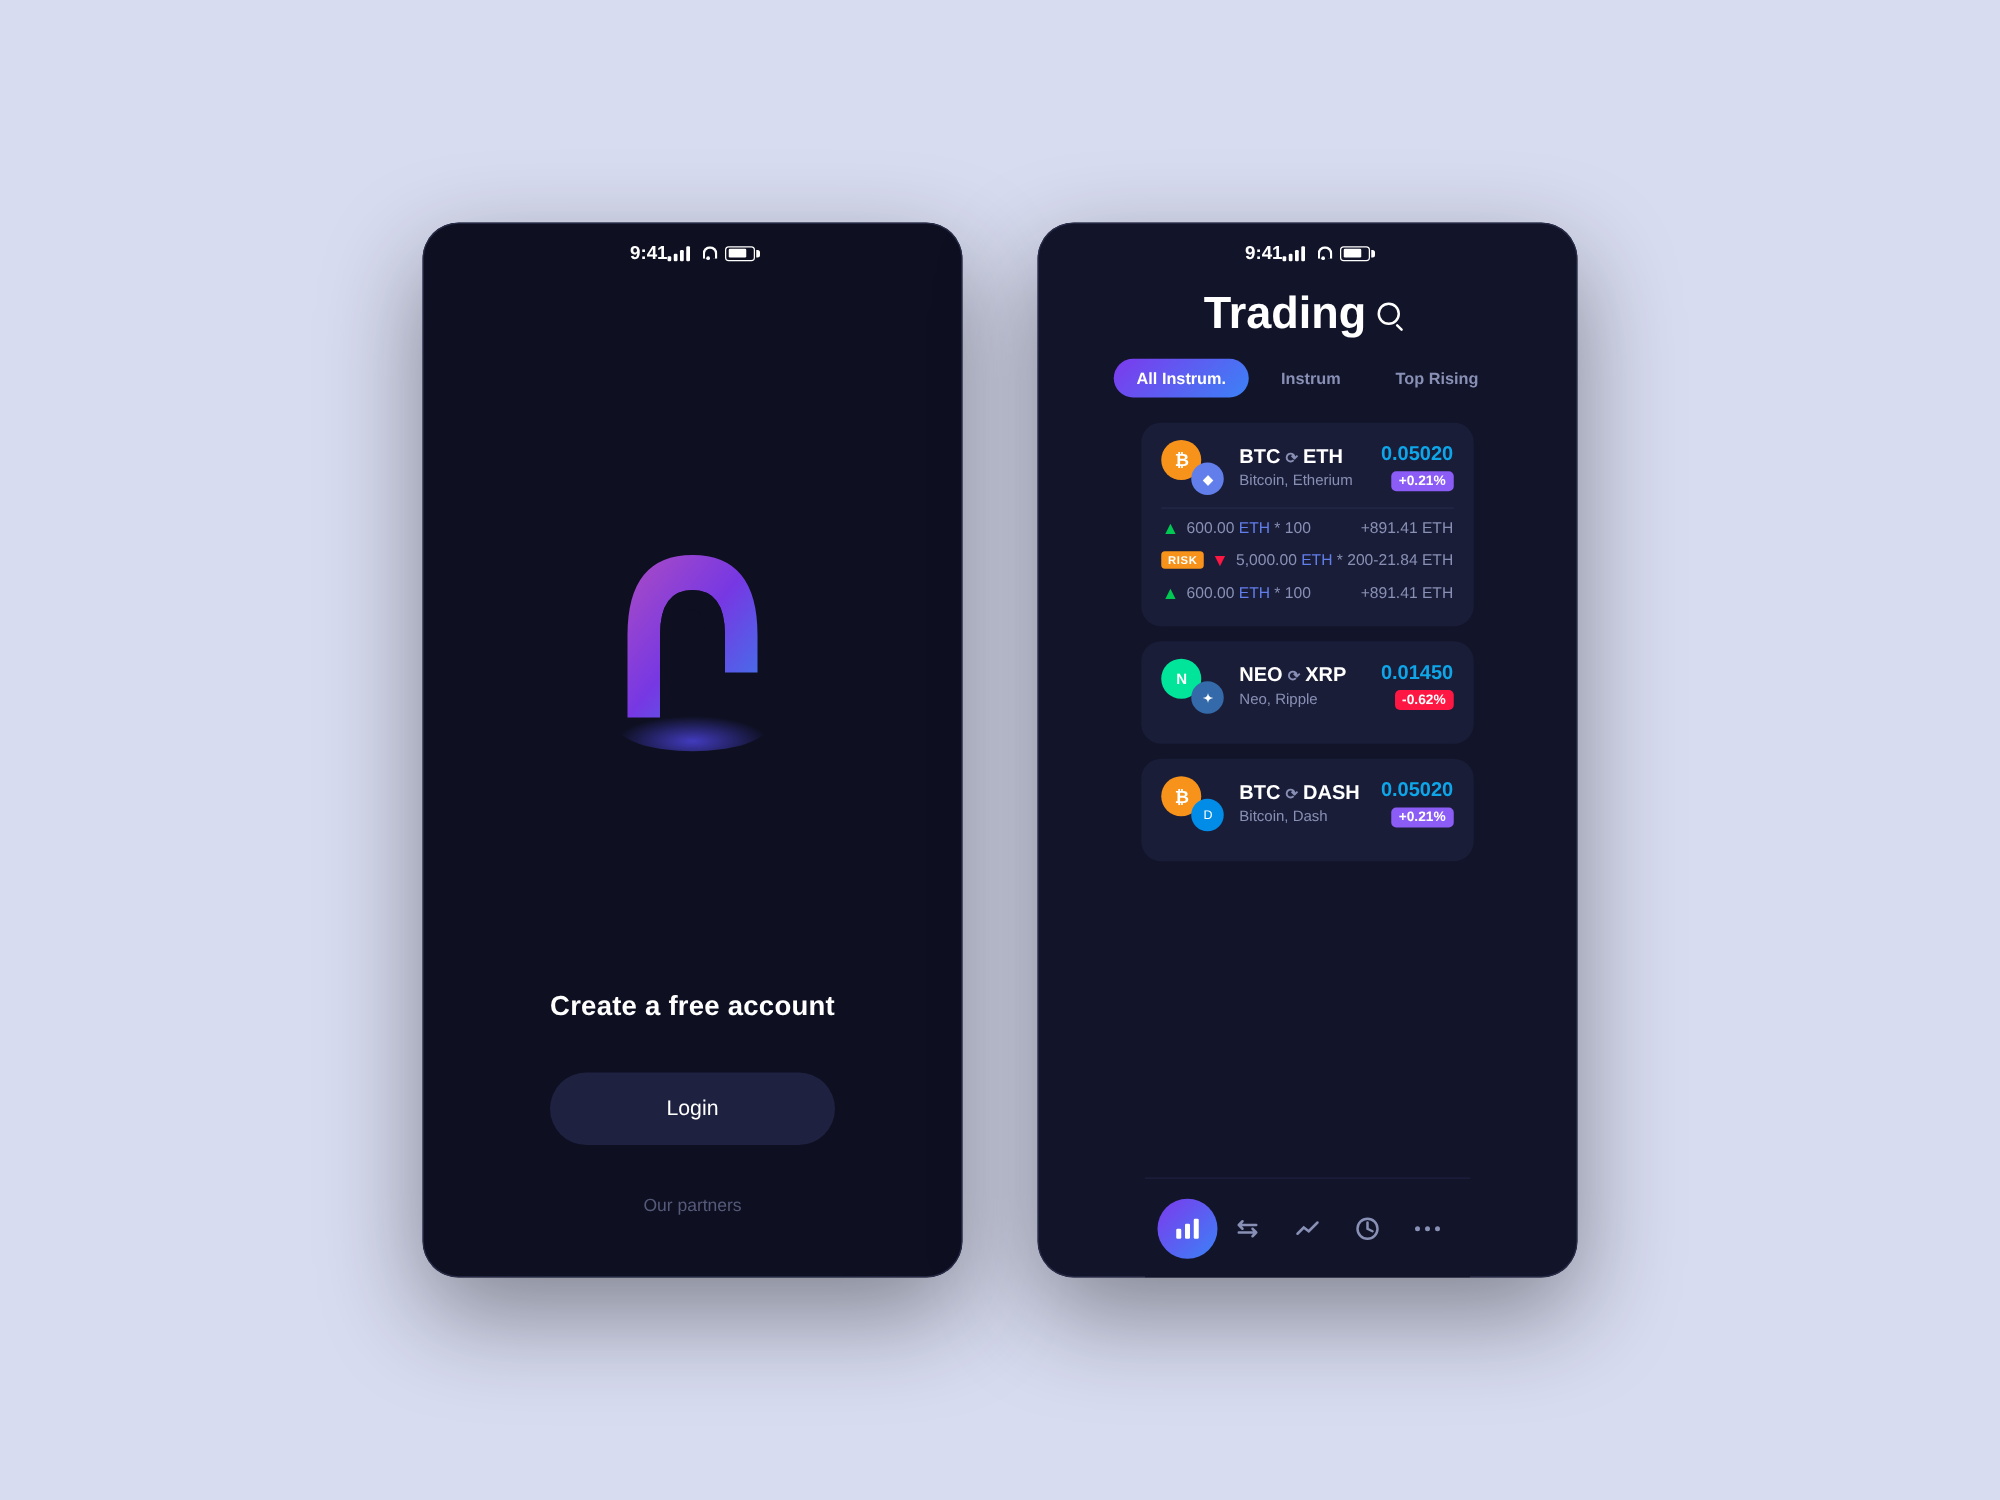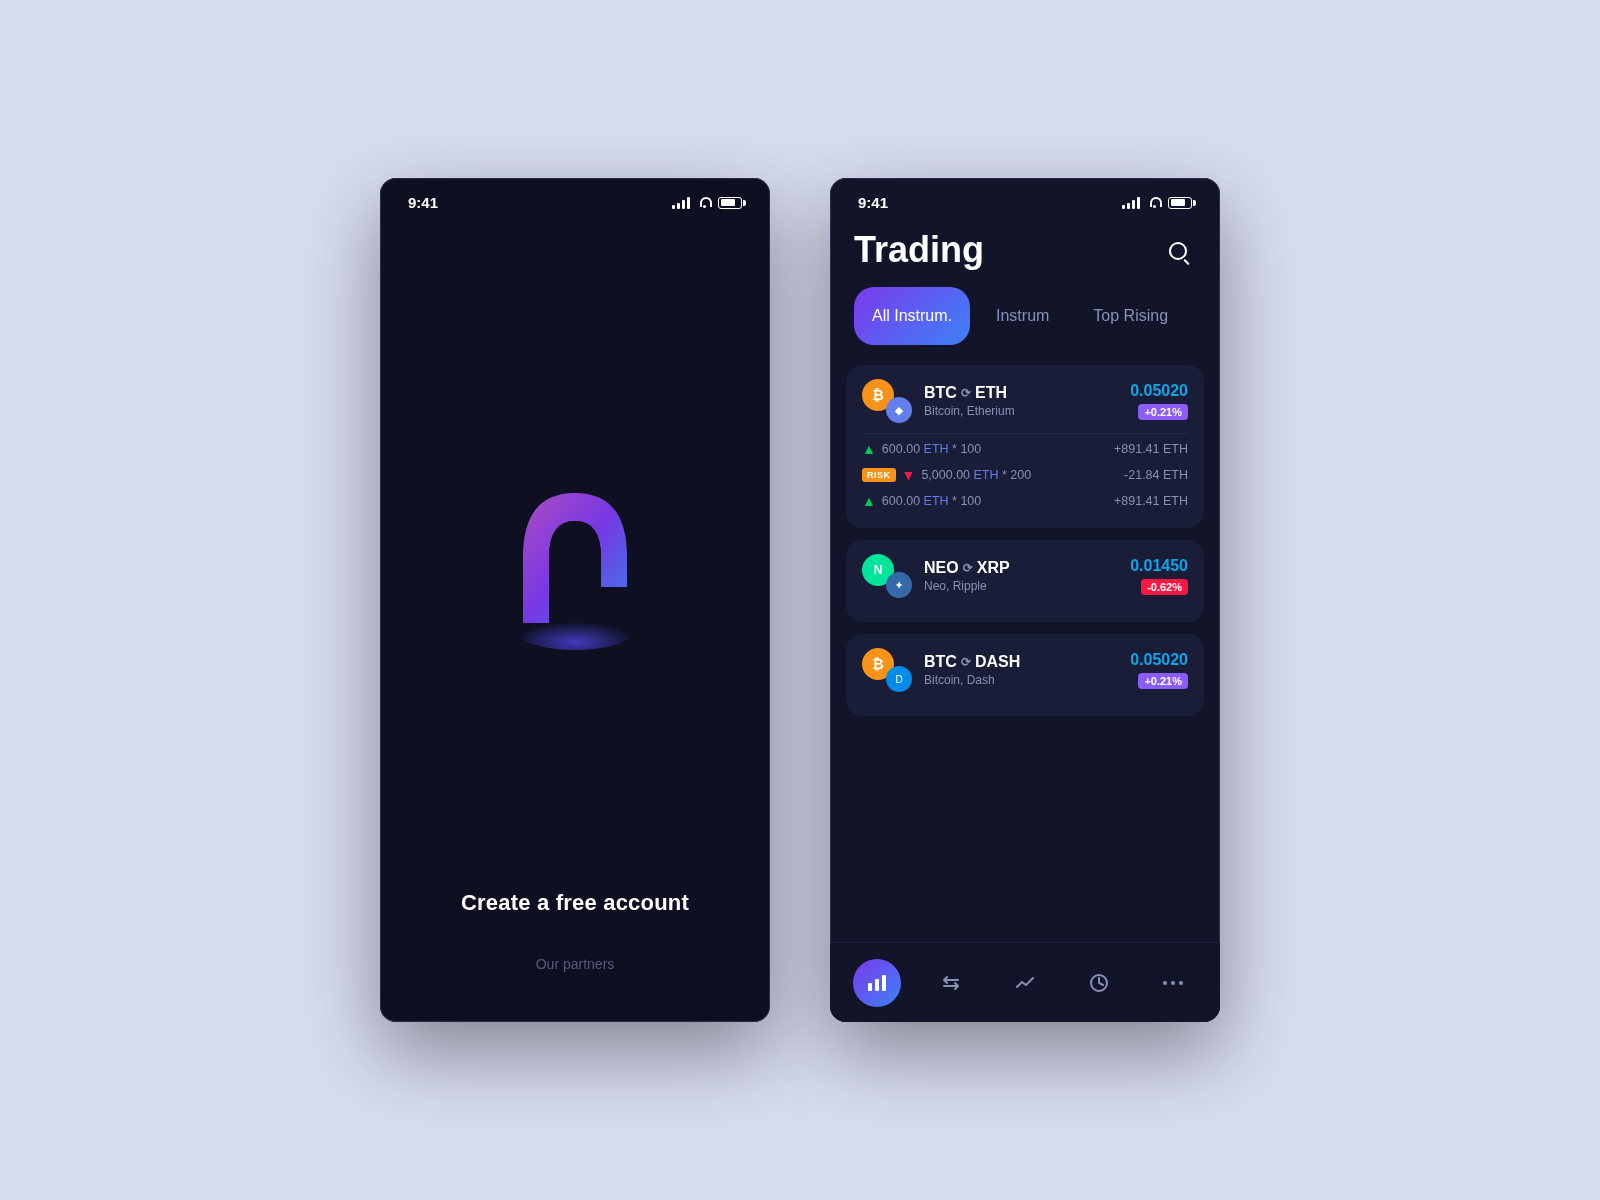--- a/index.html
+++ b/index.html
@@ -10,29 +10,30 @@
       background: #d8dcf0;
       display: flex;
       align-items: center;
       justify-content: center;
       gap: 60px;
       font-family: -apple-system, BlinkMacSystemFont, 'Segoe UI', sans-serif;
     }
 
     
     .phone {
-      width: 390px;
+      width: 432px;
       height: 844px;
       background: #0e1022;
-      border-radius: 16px;
+      border-radius: 29px;
       position: relative;
       box-shadow: 0 30px 80px rgba(0,0,0,0.4), inset 0 0 0 1px #2a2d4a;
       overflow: hidden;
       display: flex;
       flex-direction: column;
+      align-items: center;
     }
 
     
     .phone-1 .status-bar {
       display: flex;
       justify-content: space-between;
       align-items: center;
       padding: 16px 28px 8px;
       color: #fff;
       font-size: 15px;
@@ -247,24 +248,24 @@
     }
 
     
     .tabs-row {
       display: flex;
       padding: 0 24px 20px;
       gap: 8px;
     }
 
     .tab {
-      padding: 20px 18px;
+      padding: 8px 18px;
       border-radius: 20px;
-      font-size: 16px;
-      font-weight: 400;
+      font-size: 13px;
+      font-weight: 700;
       cursor: pointer;
       border: none;
     }
 
     .tab-active {
       background: linear-gradient(135deg, #7c3aed, #3b82f6);
       color: #fff;
     }
 
     .tab-inactive {
@@ -530,20 +531,21 @@
             <path d="M 64 148 L 64 82 Q 64 46 90 46 Q 116 46 116 82 L 116 112 L 100 112 L 100 82 Q 100 62 90 62 Q 80 62 80 82 L 80 148 Z" fill="#0e1022"></path>
 
             <path d="M 100 112 L 116 112 L 116 82 Q 116 46 90 46" fill="none"></path>
           </g>
         </svg>
       </div>
     </div>
 
     <p class="tagline">Create a free account</p>
 
+    <button class="btn-login">Login</button>
 
     <span class="partners-text">Our partners</span>
   </div>
 </div>
 
 <div class="phone phone-2">
 
   <div class="status-bar">
     <span>9:41</span>
     <div class="status-icons">

